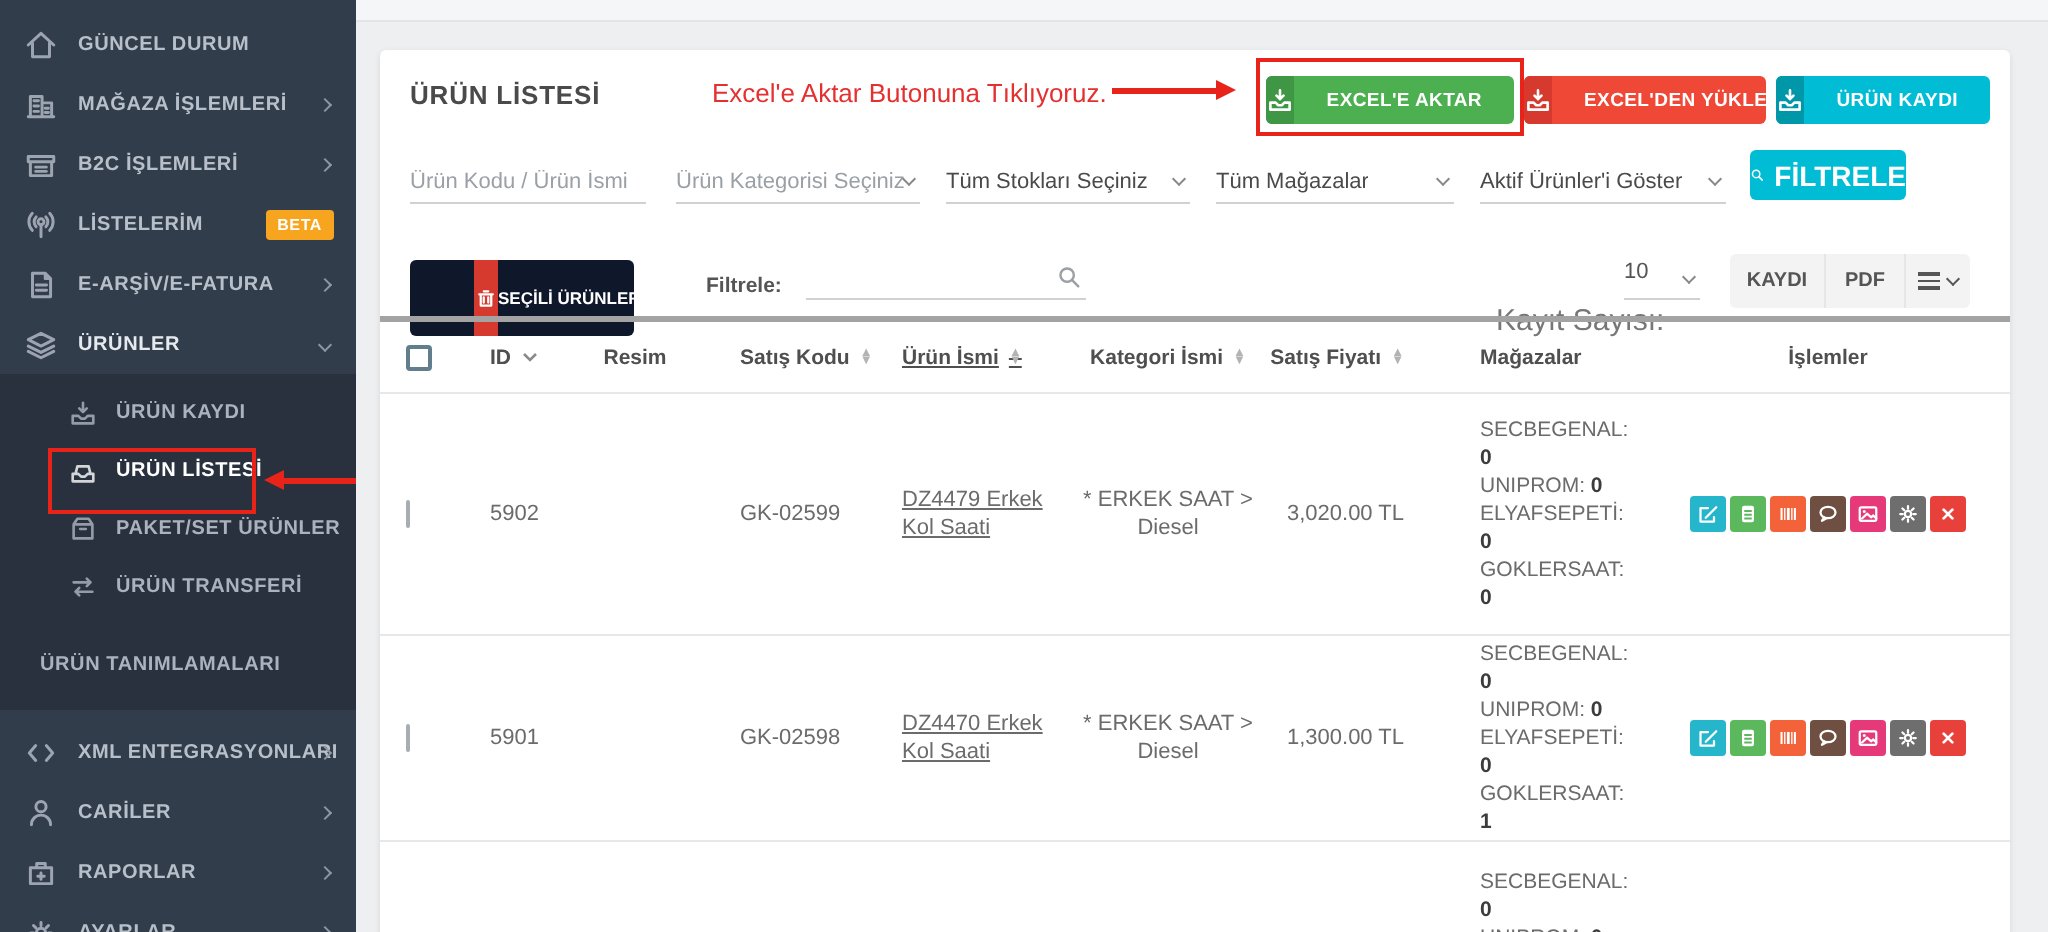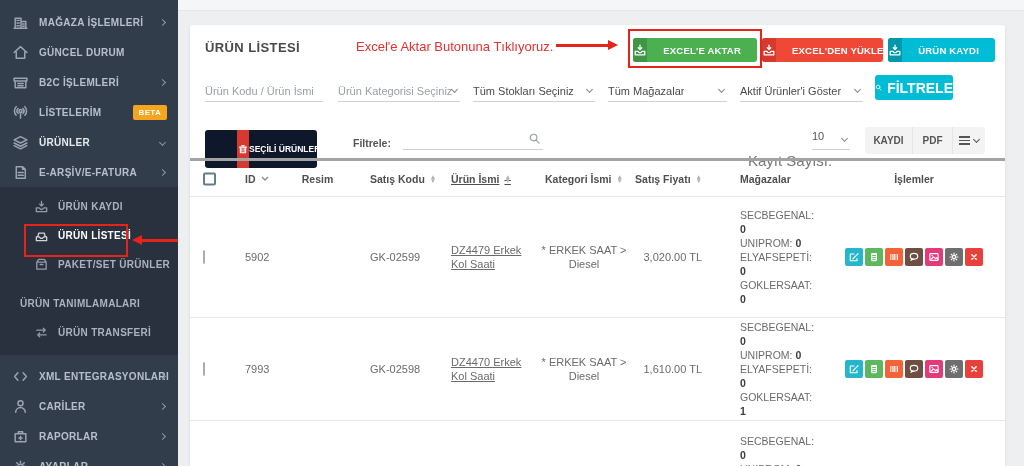--- a/index.html
+++ b/index.html
@@ -138,31 +138,31 @@
 </style>
 </head>
 <body>
 
 <div class="topstrip"></div>
 
 <div class="sidebar">
 
   <div class="nav-item">
     <svg class="ic sic" viewBox="0 0 16 16">
+        <path d="M2 8 L8 2.5 L14 8 M4 7 V13.5 H12 V7"></path>
+      </svg>
+    <span class="lbl">GÜNCEL DURUM</span>
+  </div>
+
+  <div class="nav-item">
+    <svg class="ic sic" viewBox="0 0 16 16">
         <path d="M3 13.5 V4 H8.5 V13.5 M8.5 7 H13 V13.5 M2 13.5 H14 M4.7 6 H6.8 M4.7 8.5 H6.8 M4.7 11 H6.8 M10 9.5 H11.5 M10 11.5 H11.5"></path>
       </svg>
     <span class="lbl">MAĞAZA İŞLEMLERİ</span>
     <span class="chev"></span>
-  </div>
-
-  <div class="nav-item">
-    <svg class="ic sic" viewBox="0 0 16 16">
-        <path d="M2 8 L8 2.5 L14 8 M4 7 V13.5 H12 V7"></path>
-      </svg>
-    <span class="lbl">GÜNCEL DURUM</span>
   </div>
 
   <div class="nav-item">
     <svg class="ic sic" viewBox="0 0 16 16">
         <path d="M3 6.5 H13 V13 H3 Z M2 4 H14 V6.5 H2 Z M5.5 9 H10.5 M5.5 11 H10.5"></path>
       </svg>
     <span class="lbl">B2C İŞLEMLERİ</span>
     <span class="chev"></span>
   </div>
 
@@ -170,32 +170,32 @@
     <svg class="ic sic" viewBox="0 0 16 16">
         <circle cx="8" cy="6.5" r="1.4"></circle>
         <path d="M8 8 V13.5 M5.7 4.2 a3.3 3.3 0 0 0 0 4.6 M10.3 4.2 a3.3 3.3 0 0 1 0 4.6 M3.9 2.5 a5.8 5.8 0 0 0 0 8 M12.1 2.5 a5.8 5.8 0 0 1 0 8"></path>
       </svg>
     <span class="lbl">LİSTELERİM</span>
     <span class="badge">BETA</span>
   </div>
 
   <div class="nav-item">
     <svg class="ic sic" viewBox="0 0 16 16">
+        <path d="M4 2.5 H10 L12.5 5 V13.5 H4 Z M10 2.5 V5 H12.5 M5.8 8 H10.6 M5.8 10.5 H10.6"></path>
+      </svg>
+    <span class="lbl">E-ARŞİV/E-FATURA</span>
+    <span class="chev"></span>
+  </div>
+
+  <div class="nav-item">
+    <svg class="ic sic" viewBox="0 0 16 16">
         <path d="M8 2.5 L14 5.5 L8 8.5 L2 5.5 Z M2 8.5 L8 11.5 L14 8.5 M2 11 L8 14 L14 11"></path>
       </svg>
     <span class="lbl" style="color:#e6eaee">ÜRÜNLER</span>
     <span class="chev down"></span>
-  </div>
-
-  <div class="nav-item">
-    <svg class="ic sic" viewBox="0 0 16 16">
-        <path d="M4 2.5 H10 L12.5 5 V13.5 H4 Z M10 2.5 V5 H12.5 M5.8 8 H10.6 M5.8 10.5 H10.6"></path>
-      </svg>
-    <span class="lbl">E-ARŞİV/E-FATURA</span>
-    <span class="chev"></span>
   </div>
 
   <div class="submenu">
     <div class="sub-item">
       <svg class="ic sic" viewBox="0 0 16 16">
           <path d="M8 2.5 V7.5 M6 5.5 L8 7.5 L10 5.5 M2.5 9.5 H5.5 L7 11 H9 L10.5 9.5 H13.5 V13.5 H2.5 Z"></path>
         </svg>
       <span class="lbl">ÜRÜN KAYDI</span>
     </div>
     <div class="sub-item active">
@@ -203,29 +203,29 @@
           <path d="M2.5 9.5 H5.5 L7 11 H9 L10.5 9.5 H13.5 V13.5 H2.5 Z M4 9.5 L5 5.5 H11 L12 9.5"></path>
         </svg>
       <span class="lbl">ÜRÜN LİSTESİ</span>
     </div>
     <div class="sub-item">
       <svg class="ic sic" viewBox="0 0 16 16">
           <path d="M3 5.5 H13 V13 H3 Z M3 5.5 L5 2.5 H11 L13 5.5 M6.5 8 H9.5"></path>
         </svg>
       <span class="lbl">PAKET/SET ÜRÜNLER</span>
     </div>
+    <div class="sub-item">
+      <svg class="ic sic" viewBox="0 0 16 16">
+          <path d="M3 5.5 H12 M10 3.5 L12 5.5 L10 7.5 M13 10.5 H4 M6 8.5 L4 10.5 L6 12.5"></path>
+        </svg>
+      <span class="lbl">ÜRÜN TRANSFERİ</span>
+    </div>
     <div class="sub-item sub-head">
       <span class="lbl" style="margin-left:-14px">ÜRÜN TANIMLAMALARI</span>
       <span class="chev"></span>
-    </div>
-    <div class="sub-item">
-      <svg class="ic sic" viewBox="0 0 16 16">
-          <path d="M3 5.5 H12 M10 3.5 L12 5.5 L10 7.5 M13 10.5 H4 M6 8.5 L4 10.5 L6 12.5"></path>
-        </svg>
-      <span class="lbl">ÜRÜN TRANSFERİ</span>
     </div>
   </div>
 
   <div class="nav-item" style="margin-top:6px">
     <svg class="ic sic" viewBox="0 0 16 16">
         <path d="M5.5 4.5 L2.5 8 L5.5 11.5 M10.5 4.5 L13.5 8 L10.5 11.5"></path>
       </svg>
     <span class="lbl">XML ENTEGRASYONLARI</span>
     <span class="chev"></span>
   </div>
@@ -458,26 +458,26 @@
             <svg class="wic" style="stroke-width:2.2" width="10" height="10" viewBox="0 0 16 16">
               <path d="M4.5 4.5 L11.5 11.5 M11.5 4.5 L4.5 11.5"></path>
             </svg>
           </span>
       </span>
     </span>
   </div>
 
   <div class="trow" style="top:293px; height:103px;">
     <span class="cell col-check"><span class="cb"></span></span>
-    <span class="cell col-id">7993</span>
+    <span class="cell col-id">5901</span>
     <span class="cell col-resim"></span>
     <span class="cell col-code">GK-02598</span>
     <span class="cell col-name">DZ4470 Erkek Kol Saati</span>
     <span class="cell col-cat">* ERKEK SAAT &gt; Diesel</span>
-    <span class="cell col-price">1,610.00 TL</span>
+    <span class="cell col-price">1,300.00 TL</span>
     <span class="cell col-stores stores-cell">
       <span class="store"><span>SECBEGENAL:</span> <b>0</b></span>
       <span class="store"><span>UNIPROM:</span> <b>0</b></span>
       <span class="store"><span>ELYAFSEPETİ:</span> <b>0</b></span>
       <span class="store"><span>GOKLERSAAT:</span> <b>1</b></span>
     </span>
     <span class="cell col-actions">
       <span class="actions">
         <span class="abtn a-edit">
             <svg class="wic" width="12" height="12" viewBox="0 0 16 16">

